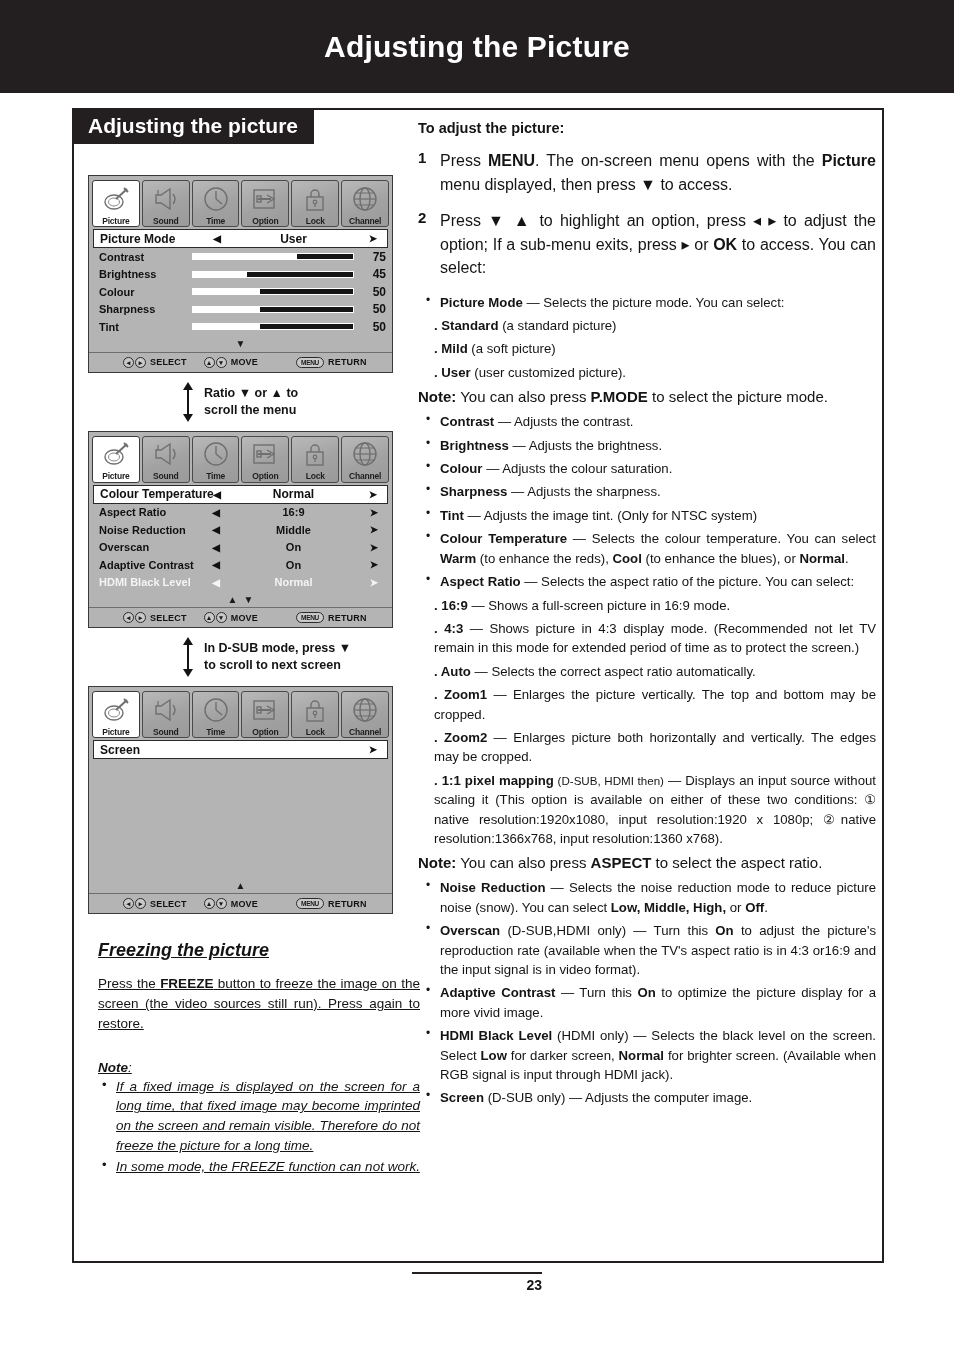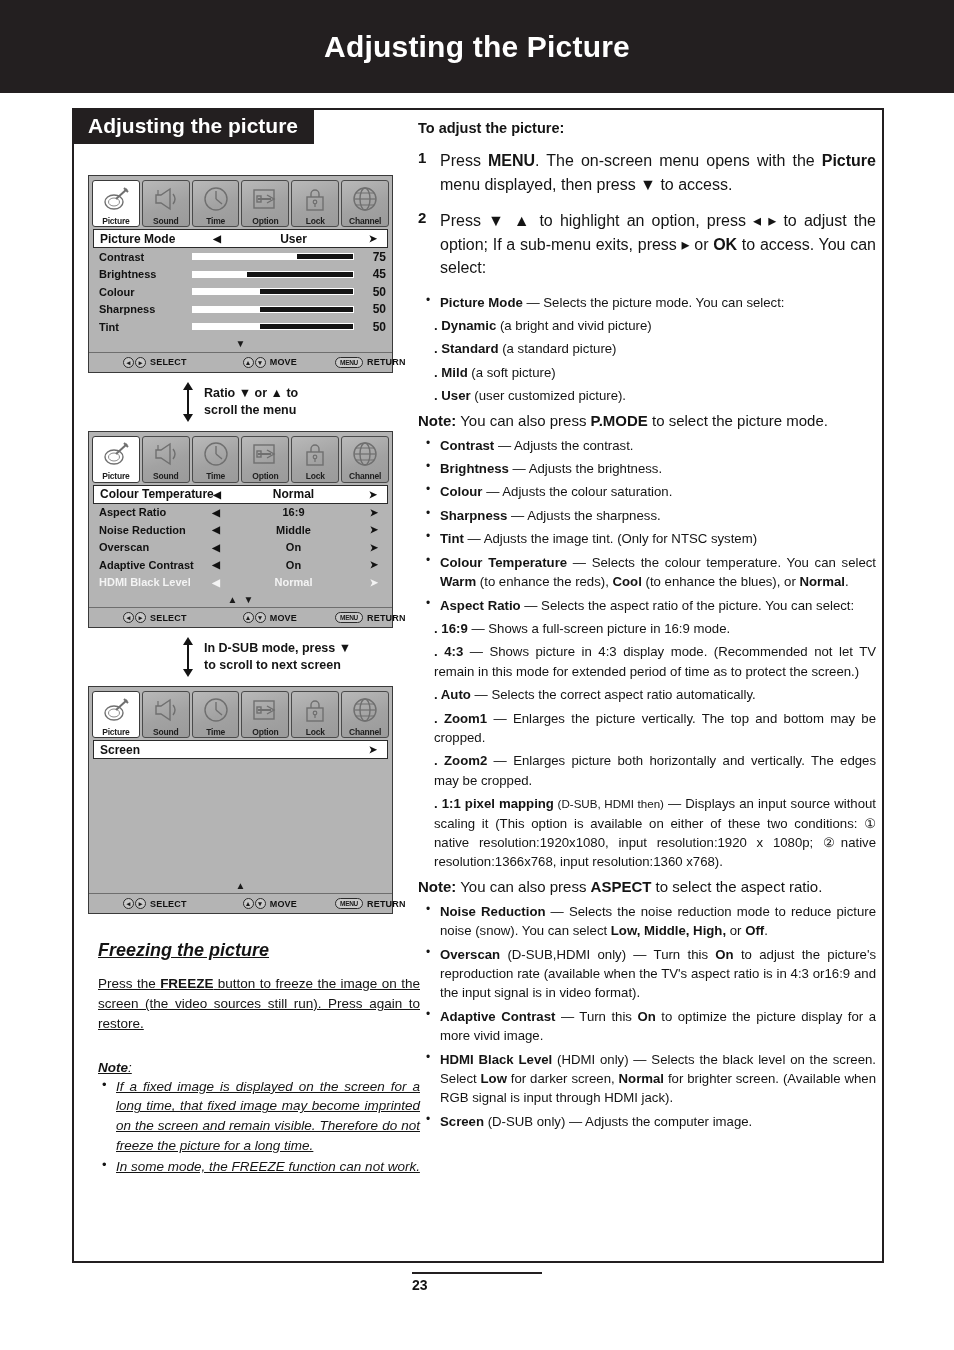--- a/index.html
+++ b/index.html
@@ -157,21 +157,21 @@
     border-top: 1px solid #6e6e6e;
     background: #b4b4b4;
     height: 20px;
     display: flex; align-items: center;
     font-size: 9px; font-weight: bold;
     color: #111111;
     letter-spacing: .2px;
   }
   .foot-item { display: flex; align-items: center; gap: 4px; }
   .foot-item.f1 { margin-left: 34px; }
-  .foot-item.f2 { margin-left: 56px; }
+  .foot-item.f2 { margin-left: 17px; }
   .foot-item.f3 { margin-left: 38px; }
   .key-pill {
     display: inline-flex; align-items: center; justify-content: center;
     gap: 1px;
   }
   .key-circ {
     width: 11px; height: 11px; border-radius: 50%;
     border: 1px solid #2a2a2a;
     background: #c9c9c9;
     font-size: 7px; line-height: 9px; text-align: center;
@@ -269,21 +269,21 @@
   b { font-weight: bold; }
   .small { font-size: 11.6px; }
 
   
   .pg-rule {
     position: absolute; left: 412px; top: 1272px;
     width: 130px; height: 2px; background: #231f20;
   }
   .pg-num {
     position: absolute; left: 412px; top: 1277px;
-    width: 130px; text-align: left;
+    width: 130px; text-align: right;
     font-size: 14px; font-weight: bold;
   }
 </style>
 <style>#items > li.nob::before{content:none;}</style></head>
 <body>
 
 <div class="header-band">
   <div class="header-title">Adjusting the Picture</div>
 </div>
 
@@ -719,23 +719,20 @@
         <div class="step-body">Press <b>MENU</b>. The on-screen menu opens with the <b>Picture</b> menu displayed, then press ▼ to access.</div>
       </div>
       <div class="step">
         <div class="step-num">2</div>
         <div class="step-body">Press ▼ ▲ to highlight an option, press ◂  ▸ to adjust the option; If a sub-menu exits, press ▸ or <b>OK</b> to access. You can select:</div>
       </div>
     </div>
   <ul class="bullets" id="items">
       <li><b>Picture Mode</b> — Selects the picture mode. You can select:</li>
       <li class="nob" style="list-style: none; padding: 0px; margin-bottom: 0px;">
-        <div class="sub"><b>Dynamic</b> (a bright and vivid picture)</div>
-      </li>
-      <li class="nob" style="list-style: none; padding: 0px; margin-bottom: 0px;">
         <div class="sub"><b>Standard</b> (a standard picture)</div>
       </li>
       <li class="nob" style="list-style: none; padding: 0px; margin-bottom: 0px;">
         <div class="sub"><b>Mild</b> (a soft picture)</div>
       </li>
       <li class="nob" style="list-style: none; padding: 0px; margin-bottom: 0px;">
         <div class="sub"><b>User</b> (user customized picture).</div>
       </li>
       <li class="nob" style="list-style: none; padding: 0px; margin-bottom: 0px;">
         <div class="noteline"><b>Note:</b> You can also press <b>P.MODE</b> to select the picture mode.</div>

